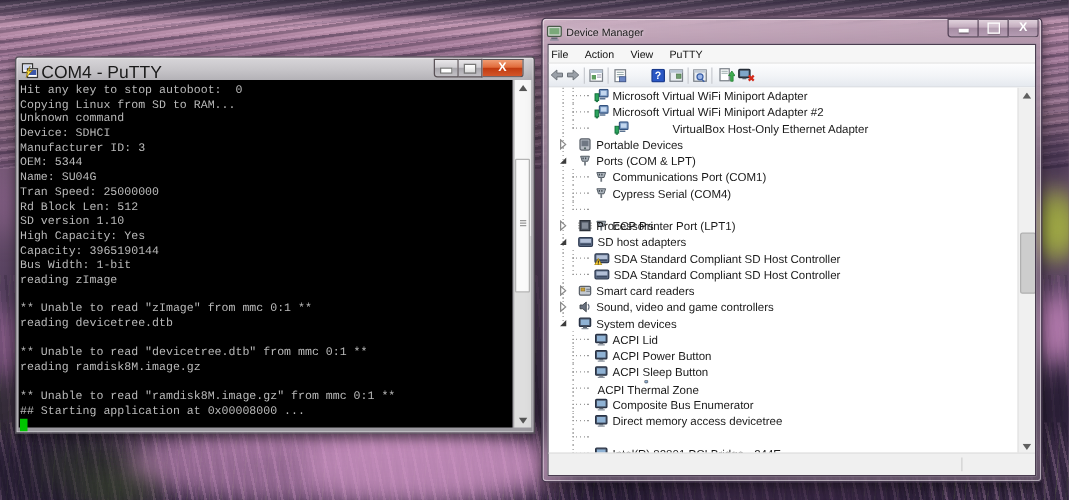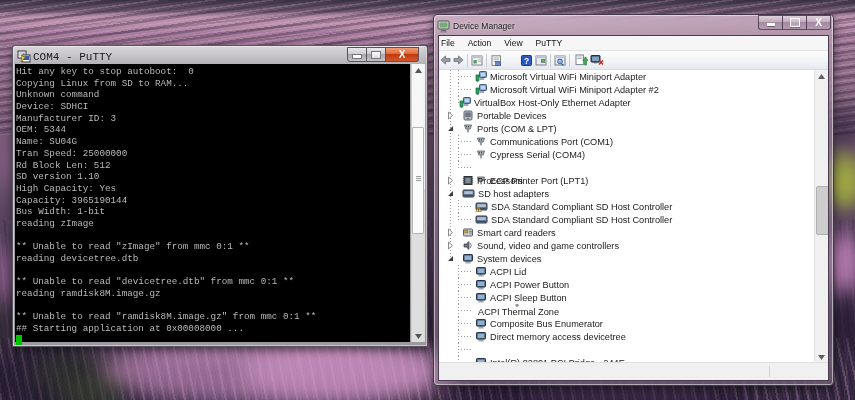--- a/index.html
+++ b/index.html
@@ -35,22 +35,22 @@
       repeating-linear-gradient(78deg,
         rgba(230,182,220,0.22) 0 2px, rgba(0,0,0,0) 2px 5px,
         rgba(24,16,34,0.26) 5px 7px, rgba(0,0,0,0) 7px 10px),
       repeating-linear-gradient(94deg,
         rgba(120,150,75,0.12) 0 1px, rgba(0,0,0,0) 1px 9px);}
   
   #putty{position:absolute;left:12px;top:45px;width:414px;height:300px;
     background:linear-gradient(180deg,#d8d6d9 0px,#c6c4c8 10px,#b4b2b7 18px,#a8a6ab 60px,#9b999f 295px);
     border:1px solid #58555c;border-radius:3px 3px 0 0;
     box-shadow:0 3px 9px rgba(0,0,0,0.5), inset 0 0 0 1px rgba(255,255,255,0.45);}
-  #putty .title{position:absolute;left:4px;top:3px;height:14px;display:flex;align-items:flex-end;
-    font-size:11px;color:#1a1a1a;font-family:Liberation Mono, monospace;}
+  #putty .title{position:absolute;left:4px;top:3px;height:14px;display:flex;align-items:flex-start;
+    font-size:14px;color:#1a1a1a;}
   #putty .title svg{margin-right:2px;}
   .pbtns{position:absolute;right:8px;top:1px;display:flex;}
   .pbtn{width:18px;height:13px;border:1px solid #5a5257;border-left:none;
     background:linear-gradient(180deg,#e9e7ea 0%,#cfcdd1 45%,#a9a7ad 50%,#c4c2c7 100%);
     display:flex;align-items:center;justify-content:center;}
   .pbtn:first-child{border-left:1px solid #5a5257;border-radius:0 0 0 3px;}
   .pbtn.close{background:linear-gradient(180deg,#f09d74 0%,#e06a3a 45%,#c03a10 50%,#d4562a 100%);
     border-radius:0 0 3px 0;width:32px;}
   .pbtn .mini{width:8px;height:3px;background:#fff;border:1px solid #777;margin-top:4px;}
   .pbtn .maxi{width:8px;height:6px;background:linear-gradient(#fff,#ddd);border:1px solid #777;}
@@ -311,21 +311,21 @@
             <rect x="4.5" y="0.5" width="7" height="6" rx="0.8" fill="#7d9cc4" stroke="#33517e" stroke-width="0.9"></rect>
             <rect x="5.8" y="1.8" width="4.4" height="3.4" fill="#c3d7ef"></rect>
             <rect x="1" y="4" width="3" height="5.5" fill="#2aa25c" stroke="#0e6a36" stroke-width="0.7"></rect>
             <rect x="1.6" y="9.5" width="1.8" height="1.3" fill="#1d7a44"></rect>
             <rect x="4.8" y="7.4" width="4.5" height="1.2" fill="#5a7290"></rect>
           </svg>
           <span class="lbl">Microsoft Virtual WiFi Miniport Adapter #2</span>
         </div>
     <div class="dots-v" style="position:absolute;left:19px;top:26px;height:7px;"></div>
     <div class="dots-h" style="position:absolute;left:19px;top:32px;width:14px;"></div>
-    <div class="row" style="top:26px;left:20px;">
+    <div class="row" style="top:26px;left:52px;gap:32px;">
           <svg width="12" height="11" viewBox="0 0 12 11">
             <rect x="4.5" y="0.5" width="7" height="6" rx="0.8" fill="#7d9cc4" stroke="#33517e" stroke-width="0.9"></rect>
             <rect x="5.8" y="1.8" width="4.4" height="3.4" fill="#c3d7ef"></rect>
             <rect x="1" y="4" width="3" height="5.5" fill="#2aa25c" stroke="#0e6a36" stroke-width="0.7"></rect>
             <rect x="1.6" y="9.5" width="1.8" height="1.3" fill="#1d7a44"></rect>
             <rect x="4.8" y="7.4" width="4.5" height="1.2" fill="#5a7290"></rect>
           </svg>
           <span class="lbl">VirtualBox Host-Only Ethernet Adapter</span>
         </div>
     <div class="exp" style="left:7px;top:41px;">

